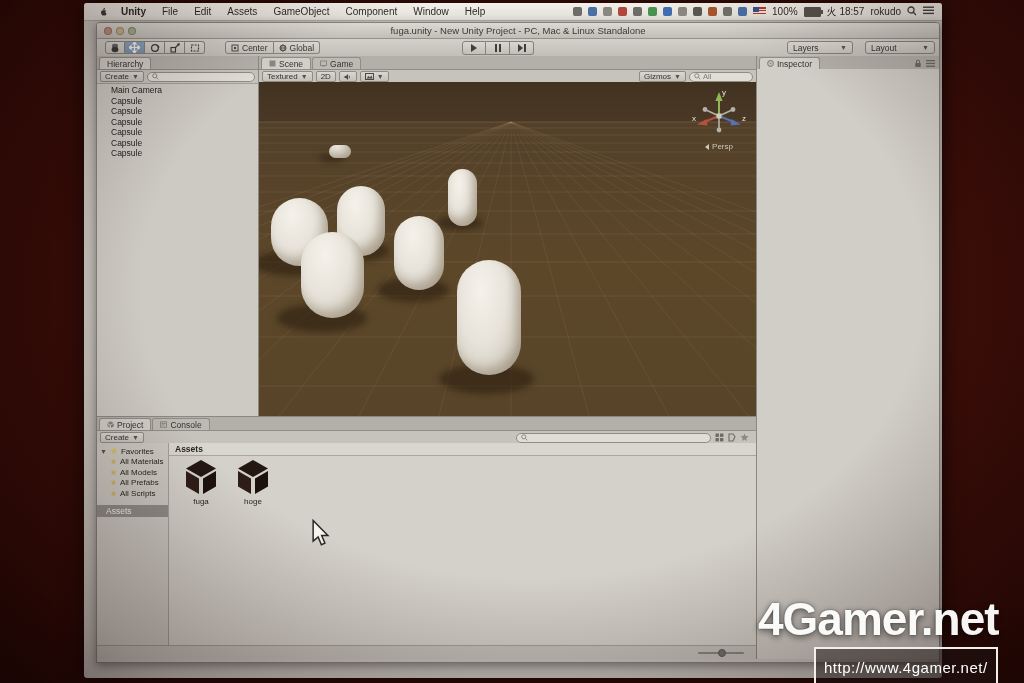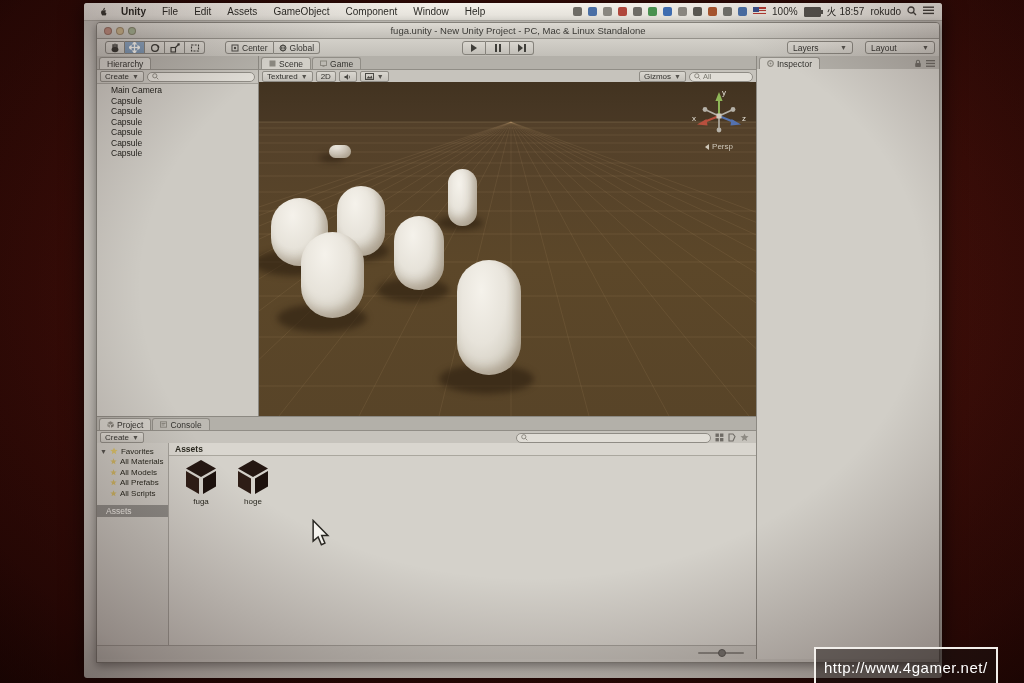--- a/index.html
+++ b/index.html
@@ -639,14 +639,15 @@
   </div>
 
   <span class="cursor">
     <svg width="19" height="28" viewBox="0 0 12 19">
         <path d="M1,1 L1,15 L4.4,12.2 L6.6,17.5 L9,16.4 L6.8,11.2 L11,11.2 Z" fill="#f6f4ef" stroke="#2a2823" stroke-width="1"></path>
       </svg>
   </span>
 
   <div class="vignette"></div>
 
+  <div class="wm-title">4Gamer.net</div>
   <div class="wm-url">http://www.4gamer.net/</div>
 </div>
 
 </body></html>

